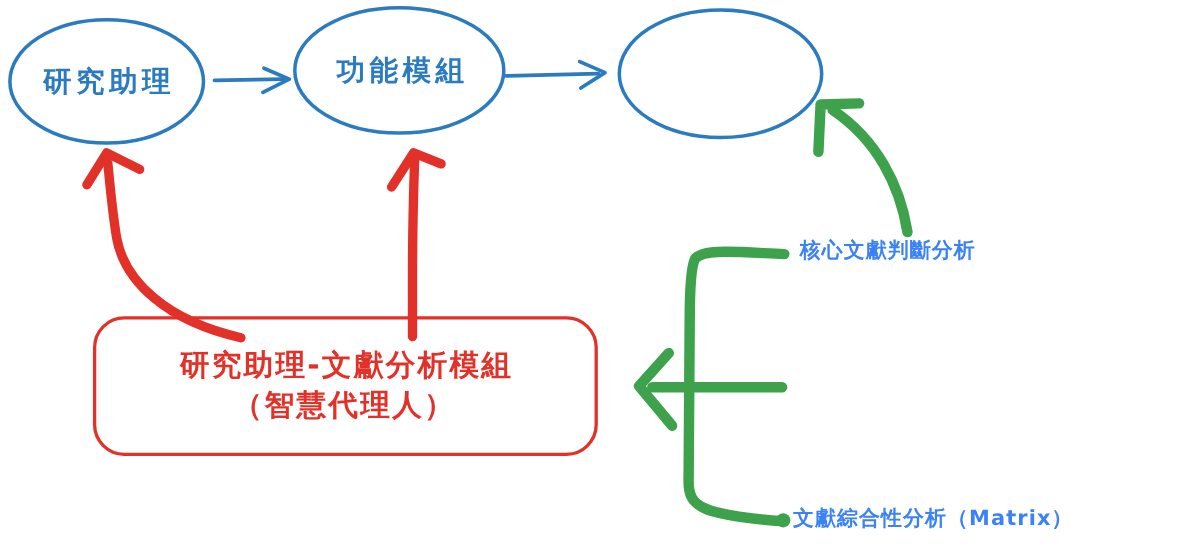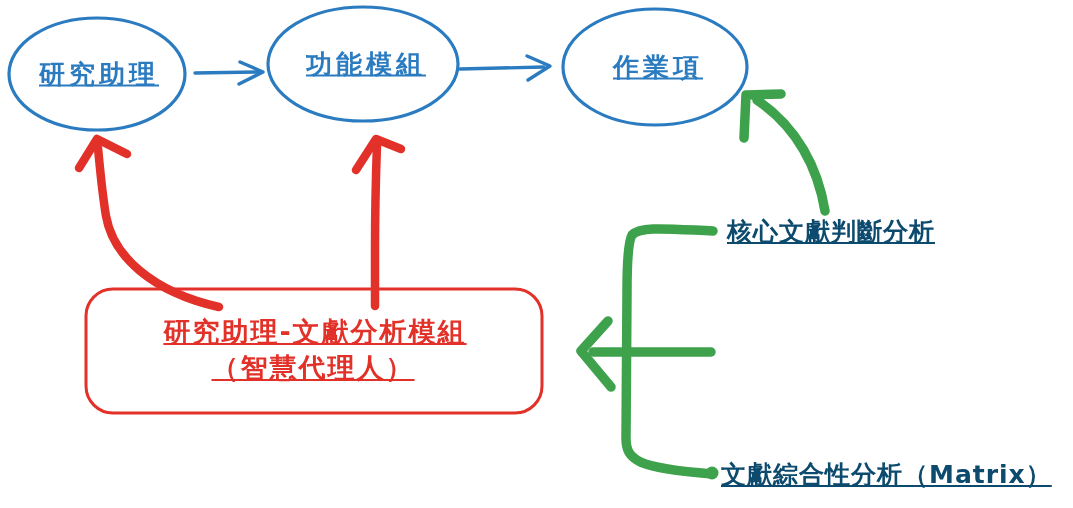--- a/index.html
+++ b/index.html
@@ -18,39 +18,38 @@
   .strokes {
     position: absolute;
     left: 0; top: 0;
     width: 1073px;
     height: 508px;
   }
   .label {
     position: absolute;
     white-space: nowrap;
     font-weight: 600;
-    text-decoration: underline;
   }
   .node-label {
     color: #2b7bc0;
     font-size: 26px;
     letter-spacing: 4px;
     text-align: center;
     transform: translate(-50%, -50%);
   }
   .box-label {
     color: #e23128;
     font-size: 27px;
     letter-spacing: 2px;
     text-align: center;
     transform: translate(-50%, -50%);
   }
   .green-label {
-    color: #0c4a6e;
-    font-size: 25px;
+    color: #3b82f6;
+    font-size: 19px;
     letter-spacing: 1px;
   }
 </style>
 </head>
 <body>
 
 <div class="canvas">
 
   <svg class="strokes" viewBox="0 0 1073 508">
 
@@ -87,21 +86,20 @@
     <circle cx="712" cy="473" r="6.5" fill="#3ea24c"></circle>
 
     <g stroke="#3ea24c" fill="none" stroke-linecap="round" stroke-linejoin="round">
       <path d="M711,352 L593,352" stroke-width="9.5"></path>
       <path d="M608,321 L581,351 L611,387" stroke-width="9.5"></path>
     </g>
   </svg>
 
   <div class="label node-label" style="left:99px; top:74px;">研究助理</div>
   <div class="label node-label" style="left:366px; top:64px;text-align:right;">功能模組</div>
-  <div class="label node-label" style="left:658px; top:67px;">作業項</div>
 
   <div class="label box-label" style="left:315px; top:332px;">研究助理-文獻分析模組</div>
   <div class="label box-label" style="left:313px; top:368px;">（智慧代理人）</div>
 
   <div class="label green-label" style="left:727px; top:215px;">核心文獻判斷分析</div>
   <div class="label green-label" style="left:721px; top:458px;">文獻綜合性分析（Matrix）</div>
 
 </div>
 
 </body></html>

